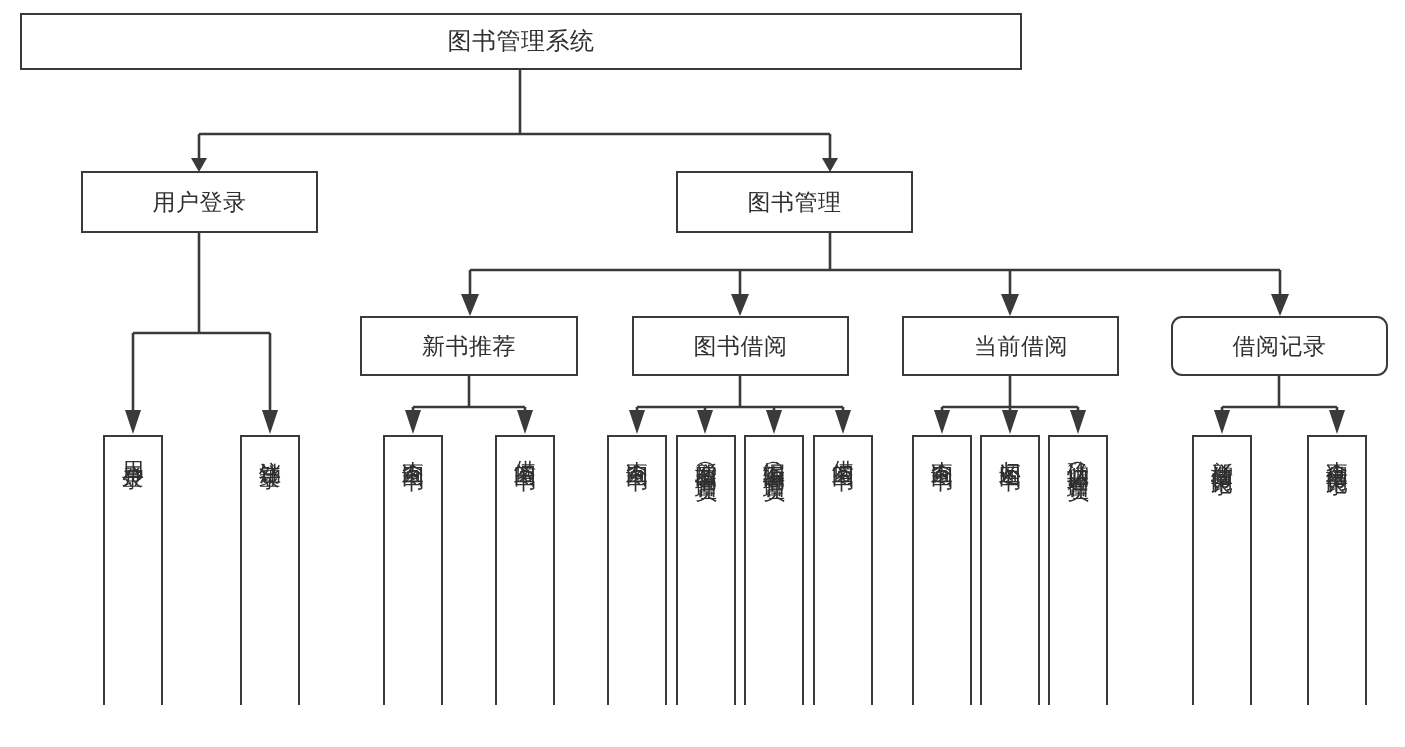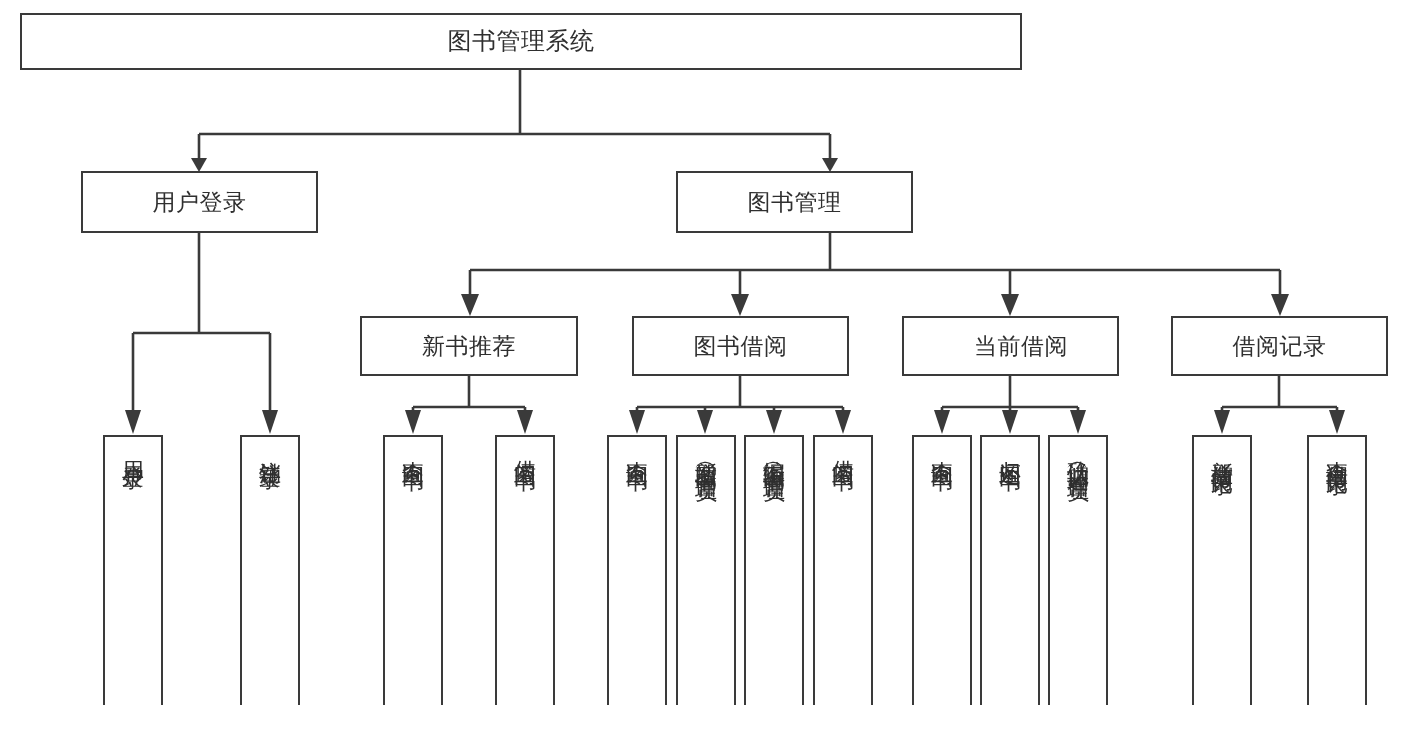--- a/index.html
+++ b/index.html
@@ -169,21 +169,21 @@
 
   <div class="node h" style="left:632px; top:316px; width:217px; height:60px;">
     <span class="lbl">图书借阅</span>
   </div>
   <div class="node h" style="left:360px; top:316px; width:218px; height:60px;">
     <span class="lbl">新书推荐</span>
   </div>
   <div class="node h" style="left:902px; top:316px; width:217px; height:60px;padding-left:21px;">
     <span class="lbl">当前借阅</span>
   </div>
-  <div class="node h" style="left:1171px; top:316px; width:217px; height:60px;">
+  <div class="node h" style="left:1171px; top:316px; width:217px; height:60px;border-radius:11px;">
     <span class="lbl">借阅记录</span>
   </div>
 
   <div class="node v" style="left:103px; top:435px; width:60px; height:298px;">
     <span class="lbl">用户登录</span>
   </div>
   <div class="node v" style="left:240px; top:435px; width:60px; height:298px;">
     <span class="lbl">注销登录</span>
   </div>
 

